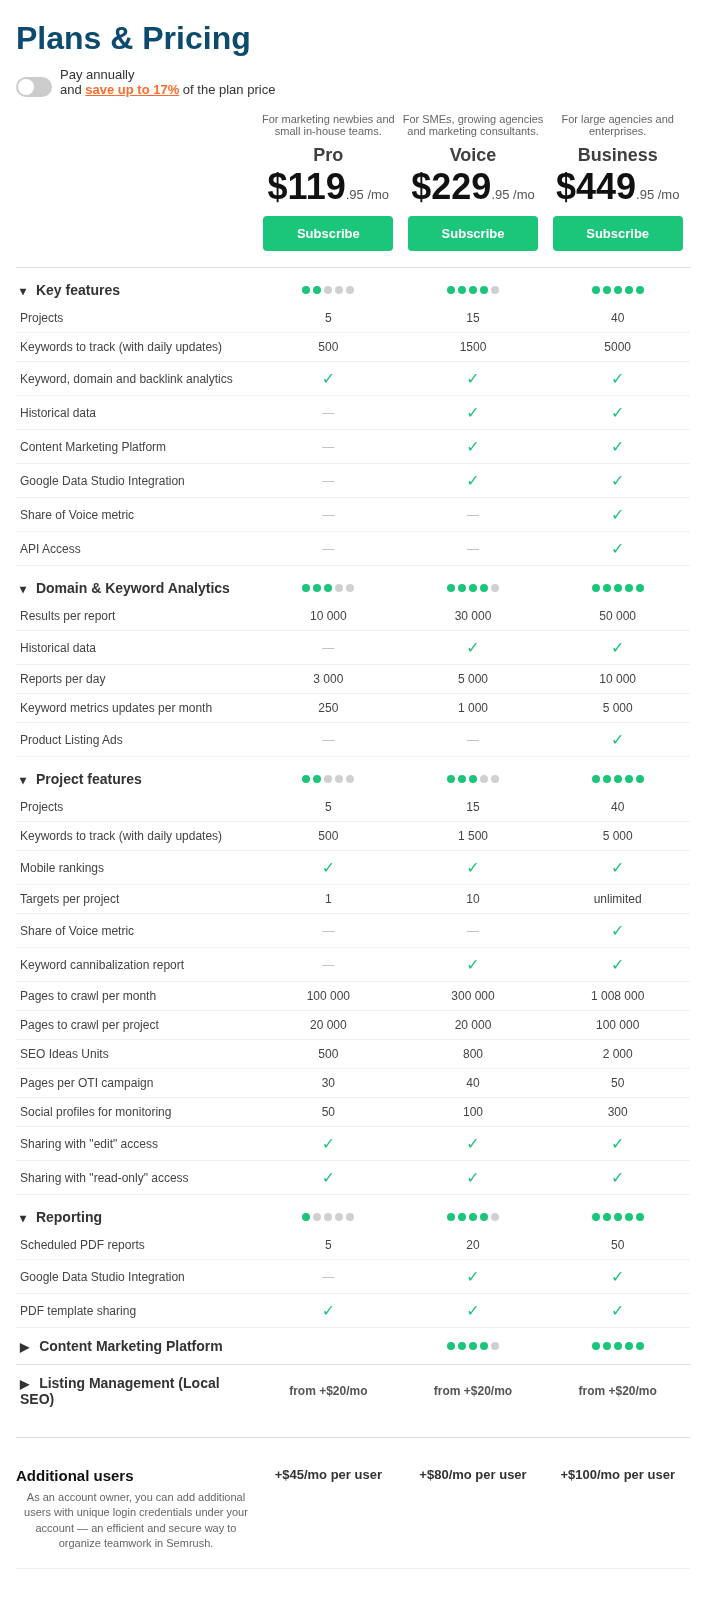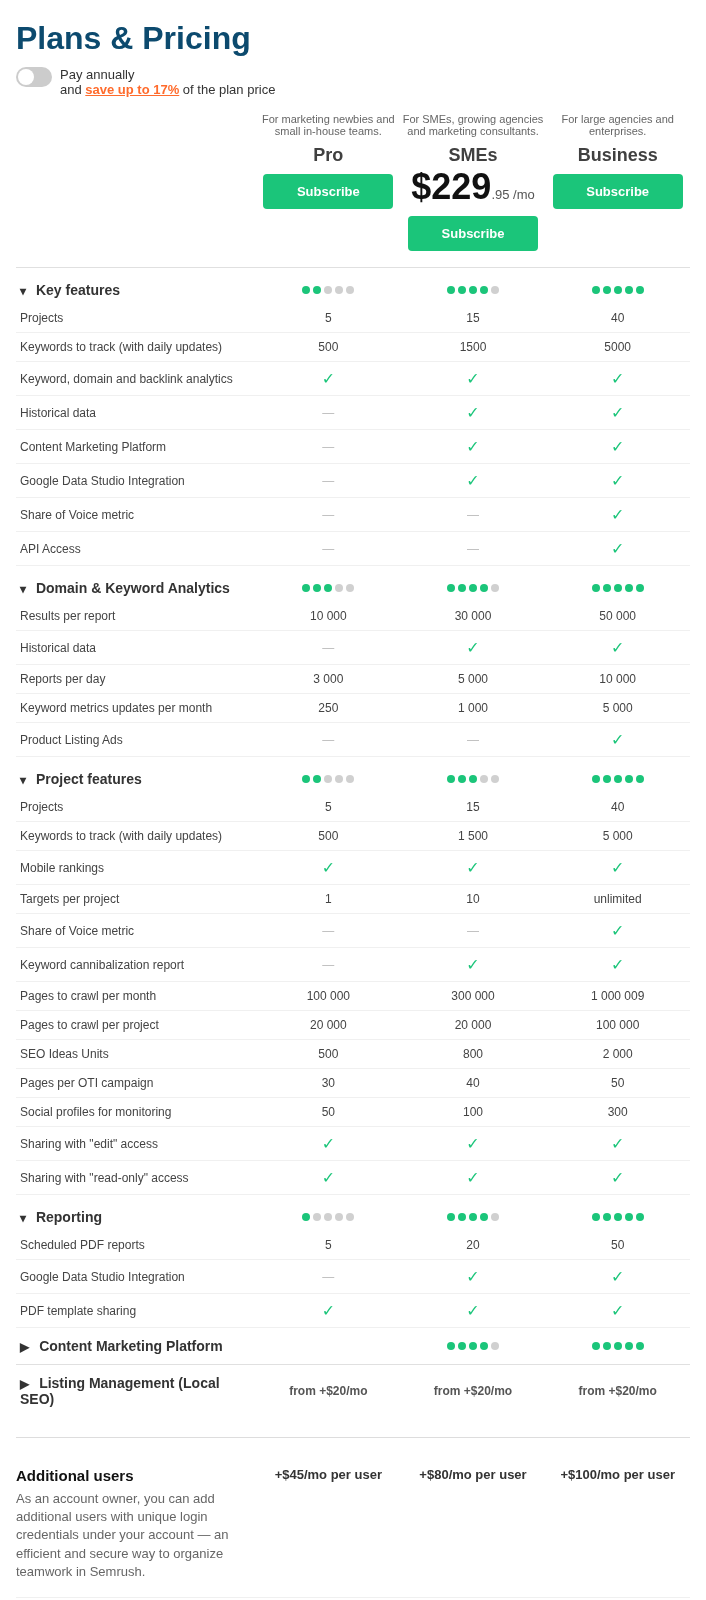--- a/index.html
+++ b/index.html
@@ -23,21 +23,21 @@
       border: none;
       border-radius: 4px;
       padding: 10px 20px;
       font-size: 13px;
       font-weight: 700;
       cursor: pointer;
       width: 90%;
       margin-top: 8px;
     }
     
-    .toggle-row { display: flex; align-items: flex-start; gap: 8px; margin-bottom: 16px; }
+    .toggle-row { display: flex; align-items: flex-end; gap: 8px; margin-bottom: 16px; }
     .toggle { width: 36px; height: 20px; background: #ccc; border-radius: 10px; position: relative; cursor: pointer; }
     .toggle-knob { width: 16px; height: 16px; background: #fff; border-radius: 50%; position: absolute; top: 2px; left: 2px; }
     .save-text { color: #ff6b2c; font-weight: 700; text-decoration: underline; }
     
     
     .pricing-table { width: 100%; border-collapse: collapse; }
     .pricing-table td, .pricing-table th { padding: 6px 4px; vertical-align: middle; }
     .pricing-table .feature-col { width: 240px; }
     .pricing-table .value-col { width: calc((100% - 240px) / 3); text-align: center; }
     
@@ -51,21 +51,21 @@
     
     .dots { display: flex; gap: 3px; justify-content: center; align-items: center; }
     .dot { width: 8px; height: 8px; border-radius: 50%; }
     .dot-filled { background: #1bc57a; }
     .dot-empty { background: #d0d0d0; }
     
     .addon-section { margin-top: 20px; border-top: 1px solid #ddd; padding-top: 13px; }
     .addon-row { display: flex; padding: 16px 0; border-bottom: 1px solid #f0f0f0; }
     .addon-info { width: 240px; flex-shrink: 0; }
     .addon-info h3 { font-size: 15px; font-weight: 700; color: #111; margin-bottom: 6px; }
-    .addon-info p { font-size: 13px; color: #666; line-height: 1.4; }
+    .addon-info p { font-size: 11px; color: #666; line-height: 1.4; text-align: center; }
     .addon-col { flex: 1; text-align: center; display: flex; flex-direction: column; align-items: center; }
     .addon-price { font-size: 13px; font-weight: 600; color: #333; margin-bottom: 8px; }
     
     .collapsible-row td { font-weight: 700; font-size: 14px; padding: 10px 4px; border-top: 1px solid #e0e0e0; }
     .collapsible-row .chevron-right { margin-right: 6px; font-size: 12px; }
     
     .feature-label { color: #444; }
     .unlimited-text { font-size: 12px; color: #333; }
   </style>
 </head>
@@ -84,33 +84,35 @@
       <span>and </span><span class="save-text">save up to 17%</span><span> of the plan price</span>
     </span>
   </div>
 
   <div class="header-row">
     <div class="header-left"></div>
 
     <div class="header-col">
       <div class="plan-desc">For marketing newbies and small in-house teams.</div>
       <div class="plan-name">Pro</div>
+      <div><span class="plan-price-big">$119</span><span class="plan-price-suffix">.95 /mo</span></div>
       <button class="subscribe-btn">Subscribe</button>
     </div>
 
     <div class="header-col">
       <div class="plan-desc">For SMEs, growing agencies and marketing consultants.</div>
-      <div class="plan-name">SMEs</div>
+      <div class="plan-name">Voice</div>
       <div><span class="plan-price-big">$229</span><span class="plan-price-suffix">.95 /mo</span></div>
       <button class="subscribe-btn">Subscribe</button>
     </div>
 
     <div class="header-col">
       <div class="plan-desc">For large agencies and enterprises.</div>
       <div class="plan-name">Business</div>
+      <div><span class="plan-price-big">$449</span><span class="plan-price-suffix">.95 /mo</span></div>
       <button class="subscribe-btn">Subscribe</button>
     </div>
   </div>
 
   <table class="pricing-table">
     <tbody>
 
       <tr class="section-header">
         <td class="feature-col"><span class="chevron">▾</span> <strong>Key features</strong></td>
         <td class="value-col">
@@ -317,21 +319,21 @@
       <tr class="feature-row">
           <td class="feature-col feature-label">Keyword cannibalization report</td>
           <td class="value-col"><span class="dash">—</span></td>
           <td class="value-col"><span class="check">✓</span></td>
           <td class="value-col"><span class="check">✓</span></td>
         </tr>
       <tr class="feature-row">
           <td class="feature-col feature-label">Pages to crawl per month</td>
           <td class="value-col">100 000</td>
           <td class="value-col">300 000</td>
-          <td class="value-col">1 000 009</td>
+          <td class="value-col">1 008 000</td>
         </tr>
       <tr class="feature-row">
           <td class="feature-col feature-label">Pages to crawl per project</td>
           <td class="value-col">20 000</td>
           <td class="value-col">20 000</td>
           <td class="value-col">100 000</td>
         </tr>
       <tr class="feature-row">
           <td class="feature-col feature-label">SEO Ideas Units</td>
           <td class="value-col">500</td>

